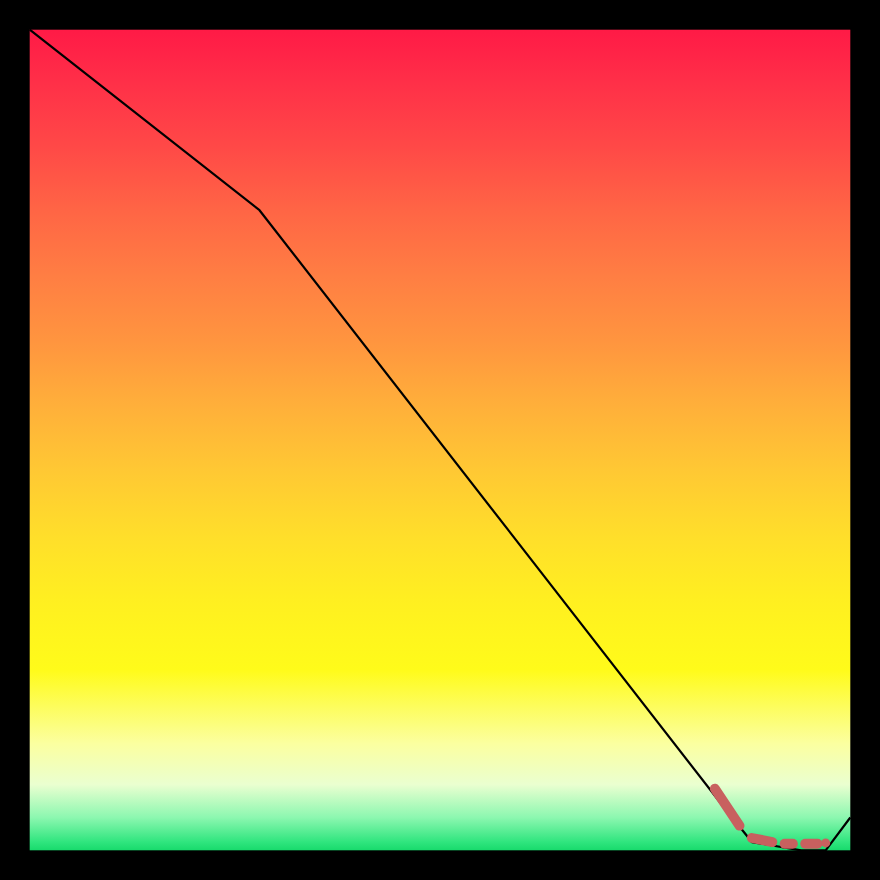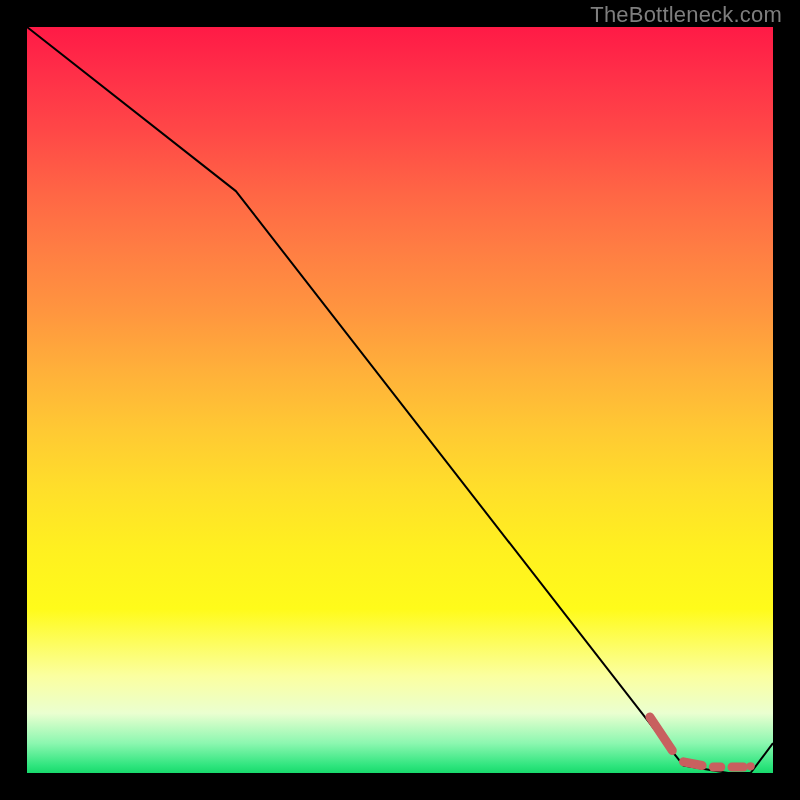--- a/index.html
+++ b/index.html
@@ -69,21 +69,20 @@
     stroke-linejoin: round;
   }
   .dash-cap {
     stroke-linecap: round;
   }
 </style>
 </head>
 <body>
 
 <div class="frame">
-  <div class="watermark">TheBottleneck.com</div>
 
   <div class="plot"></div>
 
   <svg class="overlay" viewBox="0 0 746 746" preserveAspectRatio="none">
     <path id="main-curve" class="curve" d="M0.0 0.0 L208.9 164.1 L626.6 701.2 L656.5 738.5 L701.2 746.0 L723.6 746.0 L746.0 716.2"></path>
     <g id="marker-group">
         <line x1="622.9" y1="690.0" x2="645.3" y2="723.6" stroke="#c8605f" stroke-width="9" class="dash-cap"></line>
         <line x1="656.5" y1="734.8" x2="675.1" y2="738.5" stroke="#c8605f" stroke-width="9" class="dash-cap"></line>
         <line x1="686.3" y1="740.0" x2="693.8" y2="740.0" stroke="#c8605f" stroke-width="9" class="dash-cap"></line>
         <line x1="705.0" y1="740.0" x2="716.2" y2="740.0" stroke="#c8605f" stroke-width="9" class="dash-cap"></line>

